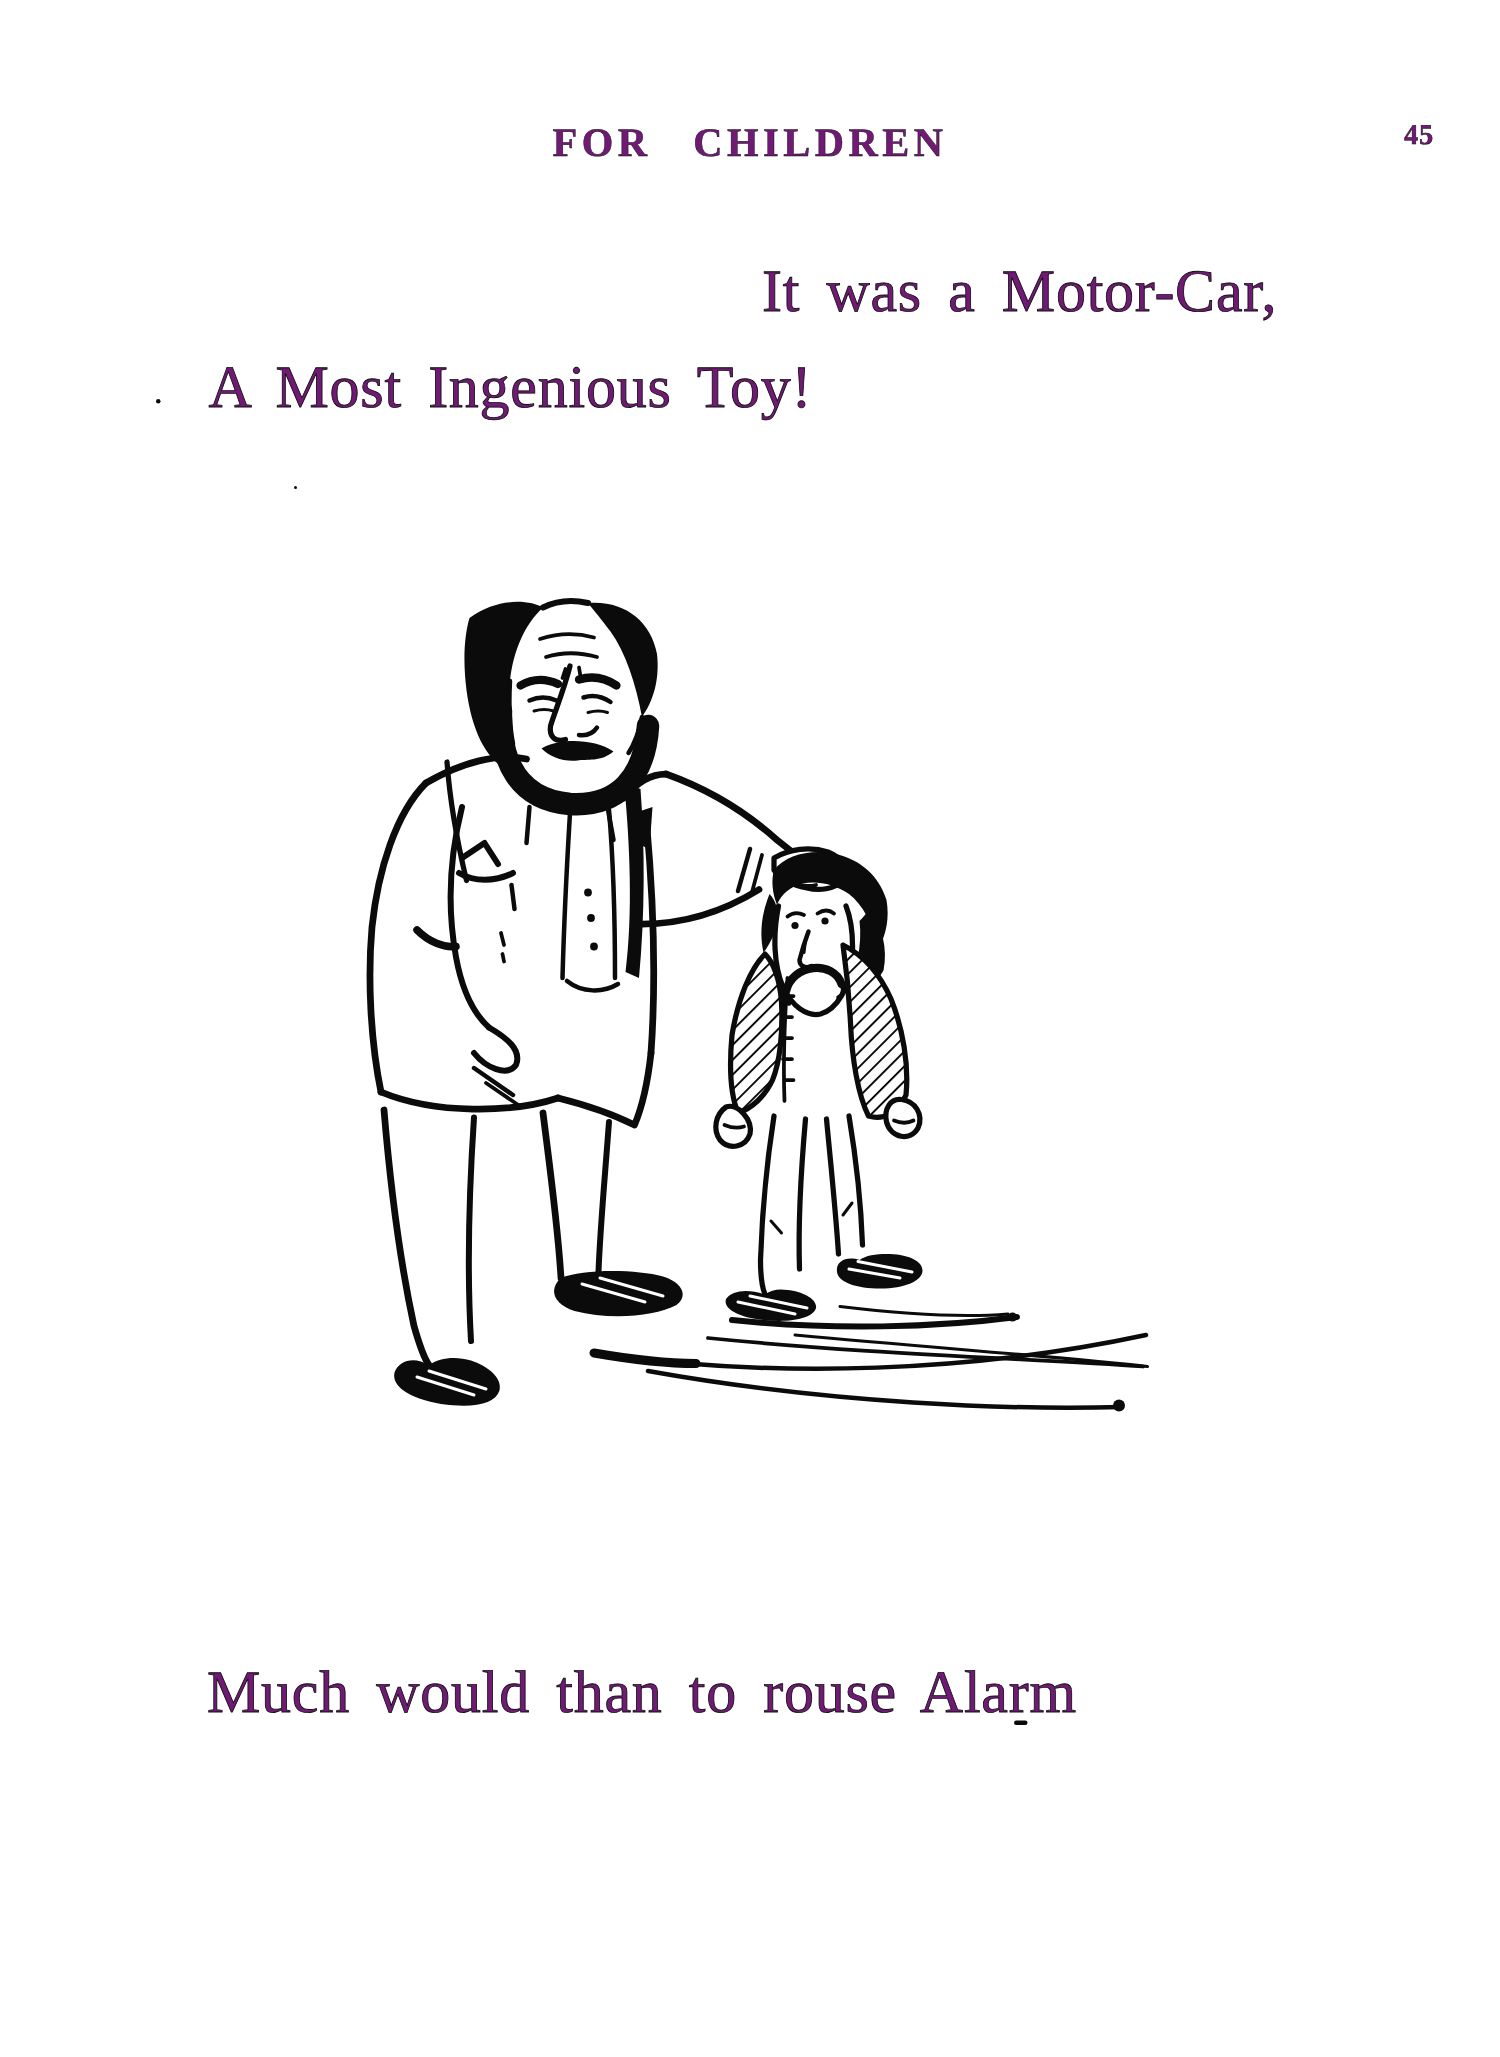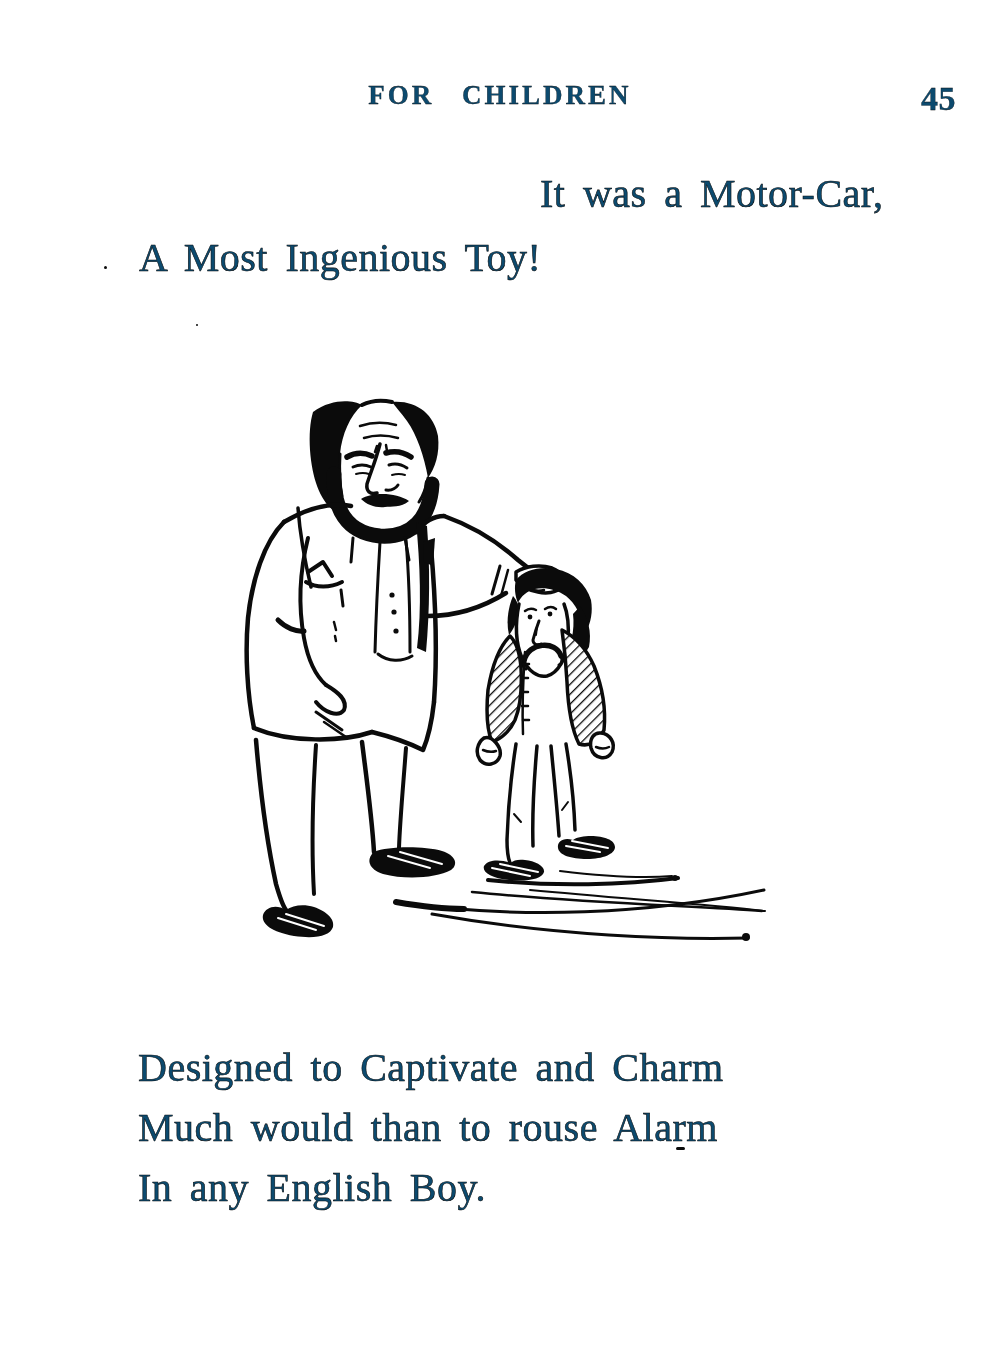--- a/index.html
+++ b/index.html
@@ -8,40 +8,40 @@
     background:#ffffff;
     font-family:"Liberation Serif", serif;
     color:#0b0b0b;
     position:relative;
     overflow:hidden;
   }
   .page{position:absolute;inset:0;background:#ffffff;}
   .txt{
     position:absolute;
     white-space:nowrap;
-    color:#0c4a6e;
+    color:#701a75;
     -webkit-text-stroke:0.55px #0b0b0b;
     letter-spacing:0.5px;
     word-spacing:7px;
   }
   .header-title{
     left:0;right:0;top:80px;
     text-align:center;
     font-size:27px;font-weight:bold;
     letter-spacing:3px;word-spacing:18px;
     -webkit-text-stroke:0.3px #0b0b0b;
   }
   .page-number{
     top:80px;right:44px;
-    font-size:34px;font-weight:bold;
+    font-size:19px;font-weight:bold;
     -webkit-text-stroke:0.3px #0b0b0b;
   }
   .line-large{font-size:40px;}
   .line-xl{font-size:42px;}
-  .opening-1{left:508px;top:170px;margin-left:32px;}
+  .opening-1{left:508px;top:170px;}
   .opening-2{left:139px;top:234px;}
   .closing-1{left:138px;top:1044px;}
   .closing-2{left:138px;top:1104px;}
   .closing-3{left:138px;top:1164px;}
   .continuation{left:134px;top:1264px;}
   .figure{
     position:absolute;left:220px;top:390px;width:560px;height:560px;
   }
   .speck{position:absolute;background:#0b0b0b;border-radius:50%;}
   .speck-a{left:104px;top:266px;width:3px;height:3px;}
@@ -204,22 +204,20 @@
           <path stroke-width="2" d="M310,500 C408,509 492,515 545,521"></path>
           <path stroke-width="3" d="M212,524 C335,546 455,550 528,548"></path>
           <path stroke-width="2" d="M340,481 C390,487 428,488 452,486"></path>
           <circle cx="526" cy="547" r="4" fill="#0b0b0b" stroke="none"></circle>
           <circle cx="455" cy="488" r="3" fill="#0b0b0b" stroke="none"></circle>
         </g>
       </g>
     </svg>
   </div>
 
-  <div class="txt line-large closing-1">Designed to Captivate and Charm</div>
   <div class="txt line-large closing-2">Much would than to rouse Alarm</div>
-  <div class="txt line-large closing-3">In any English Boy.</div>
 
 
   <div class="speck speck-a"></div>
   <div class="speck speck-b"></div>
   <div class="speck speck-c"></div>
 
 </div>
 
 </body></html>

